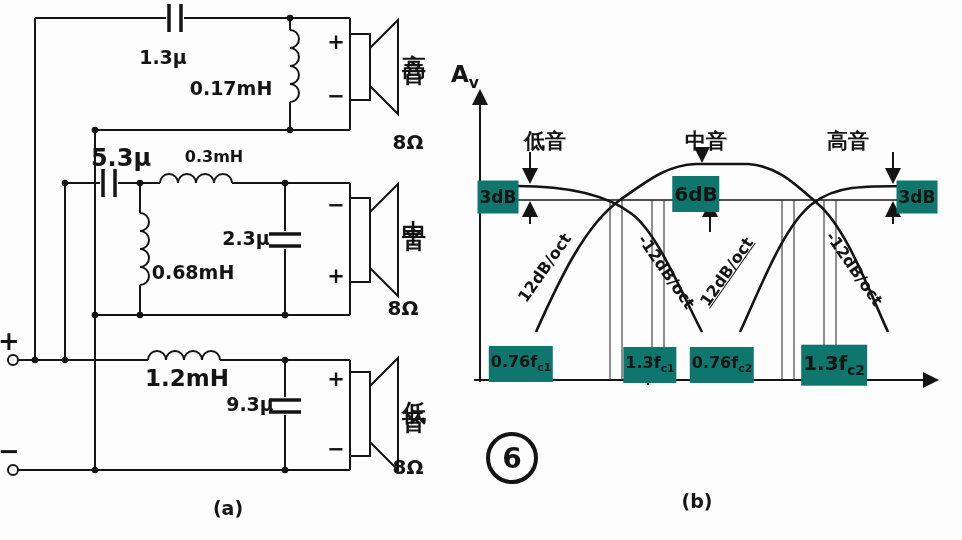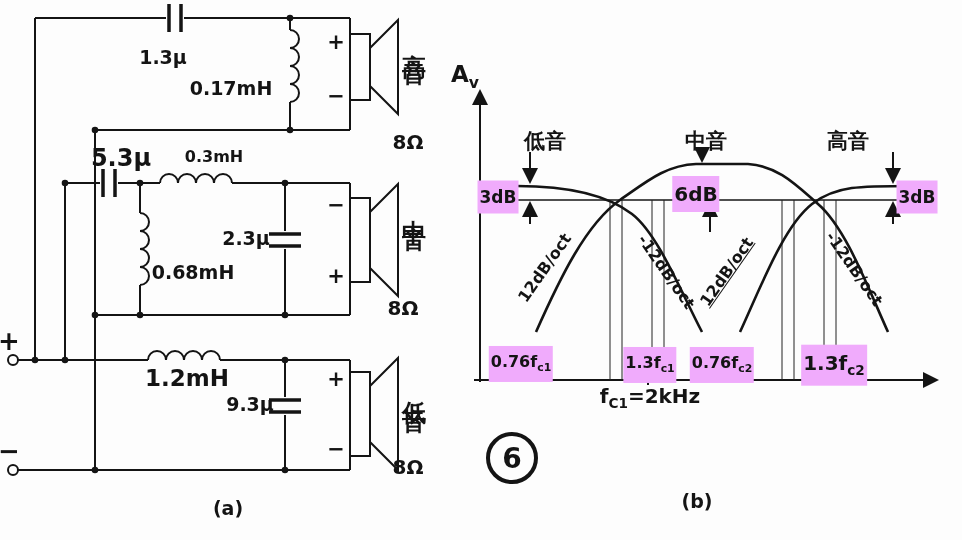--- a/index.html
+++ b/index.html
@@ -1,21 +1,21 @@
 <!DOCTYPE html>
 <html><head>
 <meta charset="utf-8">
 <style>
   html,body{margin:0;padding:0;background:#fff;}
   #page{position:relative;width:962px;height:540px;background:#fdfdfd;overflow:hidden;
         font-family:"DejaVu Sans",sans-serif;color:#141414;}
   svg{position:absolute;left:0;top:0;}
   .lbl{position:absolute;transform:translate(-50%,-50%);font-weight:700;white-space:nowrap;
        font-family:"DejaVu Sans",sans-serif;color:#141414;line-height:1;}
-  .bg{background:#f0abfc;padding:8px 2px;}
+  .bg{background:#0f766e;padding:8px 2px;}
   .vlbl{position:absolute;transform:translate(-50%,0);writing-mode:vertical-rl;text-orientation:upright;
         font-weight:700;font-size:24px;letter-spacing:7px;line-height:1;}
   .rotu{transform:translate(-50%,-50%) rotate(-55deg);}
   .rotd{transform:translate(-50%,-50%) rotate(55deg);}
   .ul{text-decoration:underline;}
   sub{font-size:0.68em;}
   #fig-num{position:absolute;left:512px;top:458px;transform:translate(-50%,-50%);
         width:44px;height:44px;border:4px solid #141414;border-radius:50%;
         display:flex;align-items:center;justify-content:center;font-size:28px;font-weight:700;}
 </style>
@@ -141,19 +141,18 @@
   <div class="lbl rotu" style="left:545px;top:268px;font-size:16px">12dB/oct</div>
   <div class="lbl rotd" style="left:666px;top:272px;font-size:16px">-12dB/oct</div>
   <div class="lbl rotu ul" style="left:727px;top:272px;font-size:16px">12dB/oct</div>
   <div class="lbl rotd" style="left:854px;top:269px;font-size:16px">-12dB/oct</div>
 
   <div class="lbl bg" style="left:521px;top:364px;font-size:16px"><span>0.76f</span><sub>c1</sub></div>
   <div class="lbl bg" style="left:650px;top:365px;font-size:16px"><span>1.3f</span><sub>c1</sub></div>
   <div class="lbl bg" style="left:722px;top:365px;font-size:16px"><span>0.76f</span><sub>c2</sub></div>
   <div class="lbl bg" style="left:834px;top:365px;font-size:20px"><span>1.3f</span><sub>c2</sub></div>
 
-  <div class="lbl" style="left:650px;top:398px;font-size:20px"><span>f</span><sub>C1</sub><span>=2kHz</span></div>
 
   <div id="fig-num">6</div>
   <div class="lbl" style="left:228px;top:508px;font-size:19px">(a)</div>
   <div class="lbl" style="left:697px;top:501px;font-size:19px">(b)</div>
 
 </div>
 
 </body></html>

